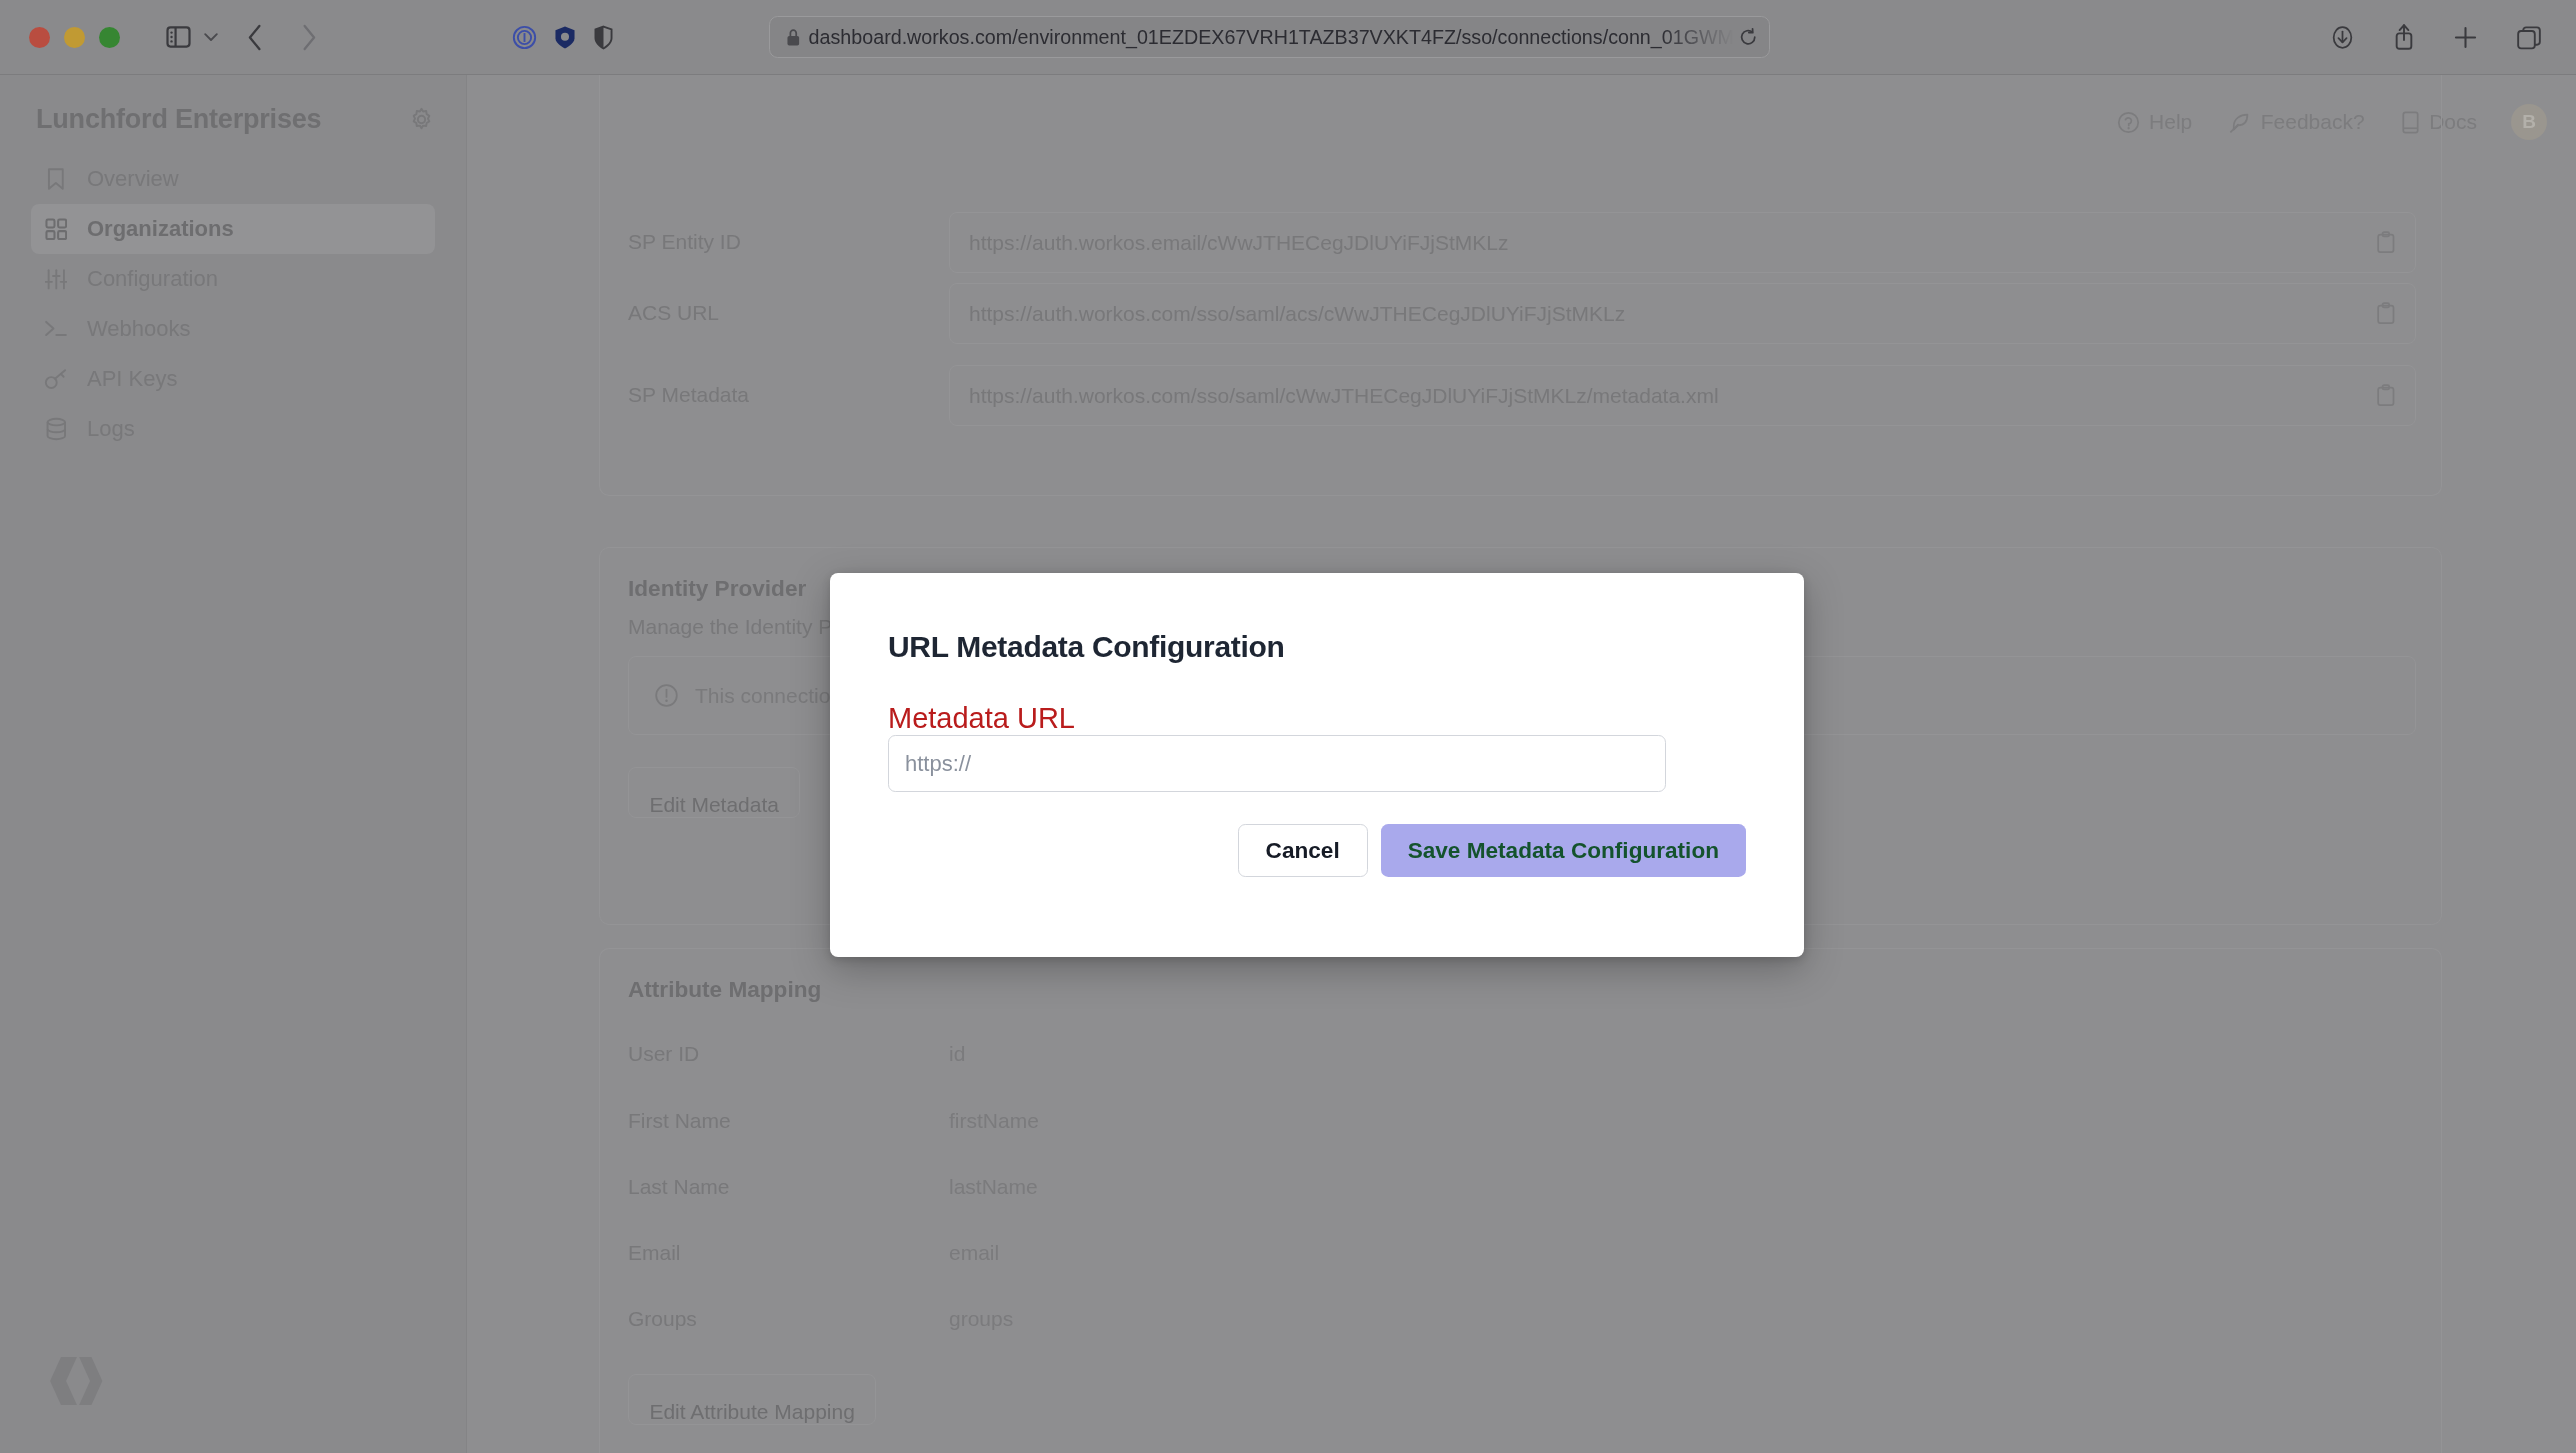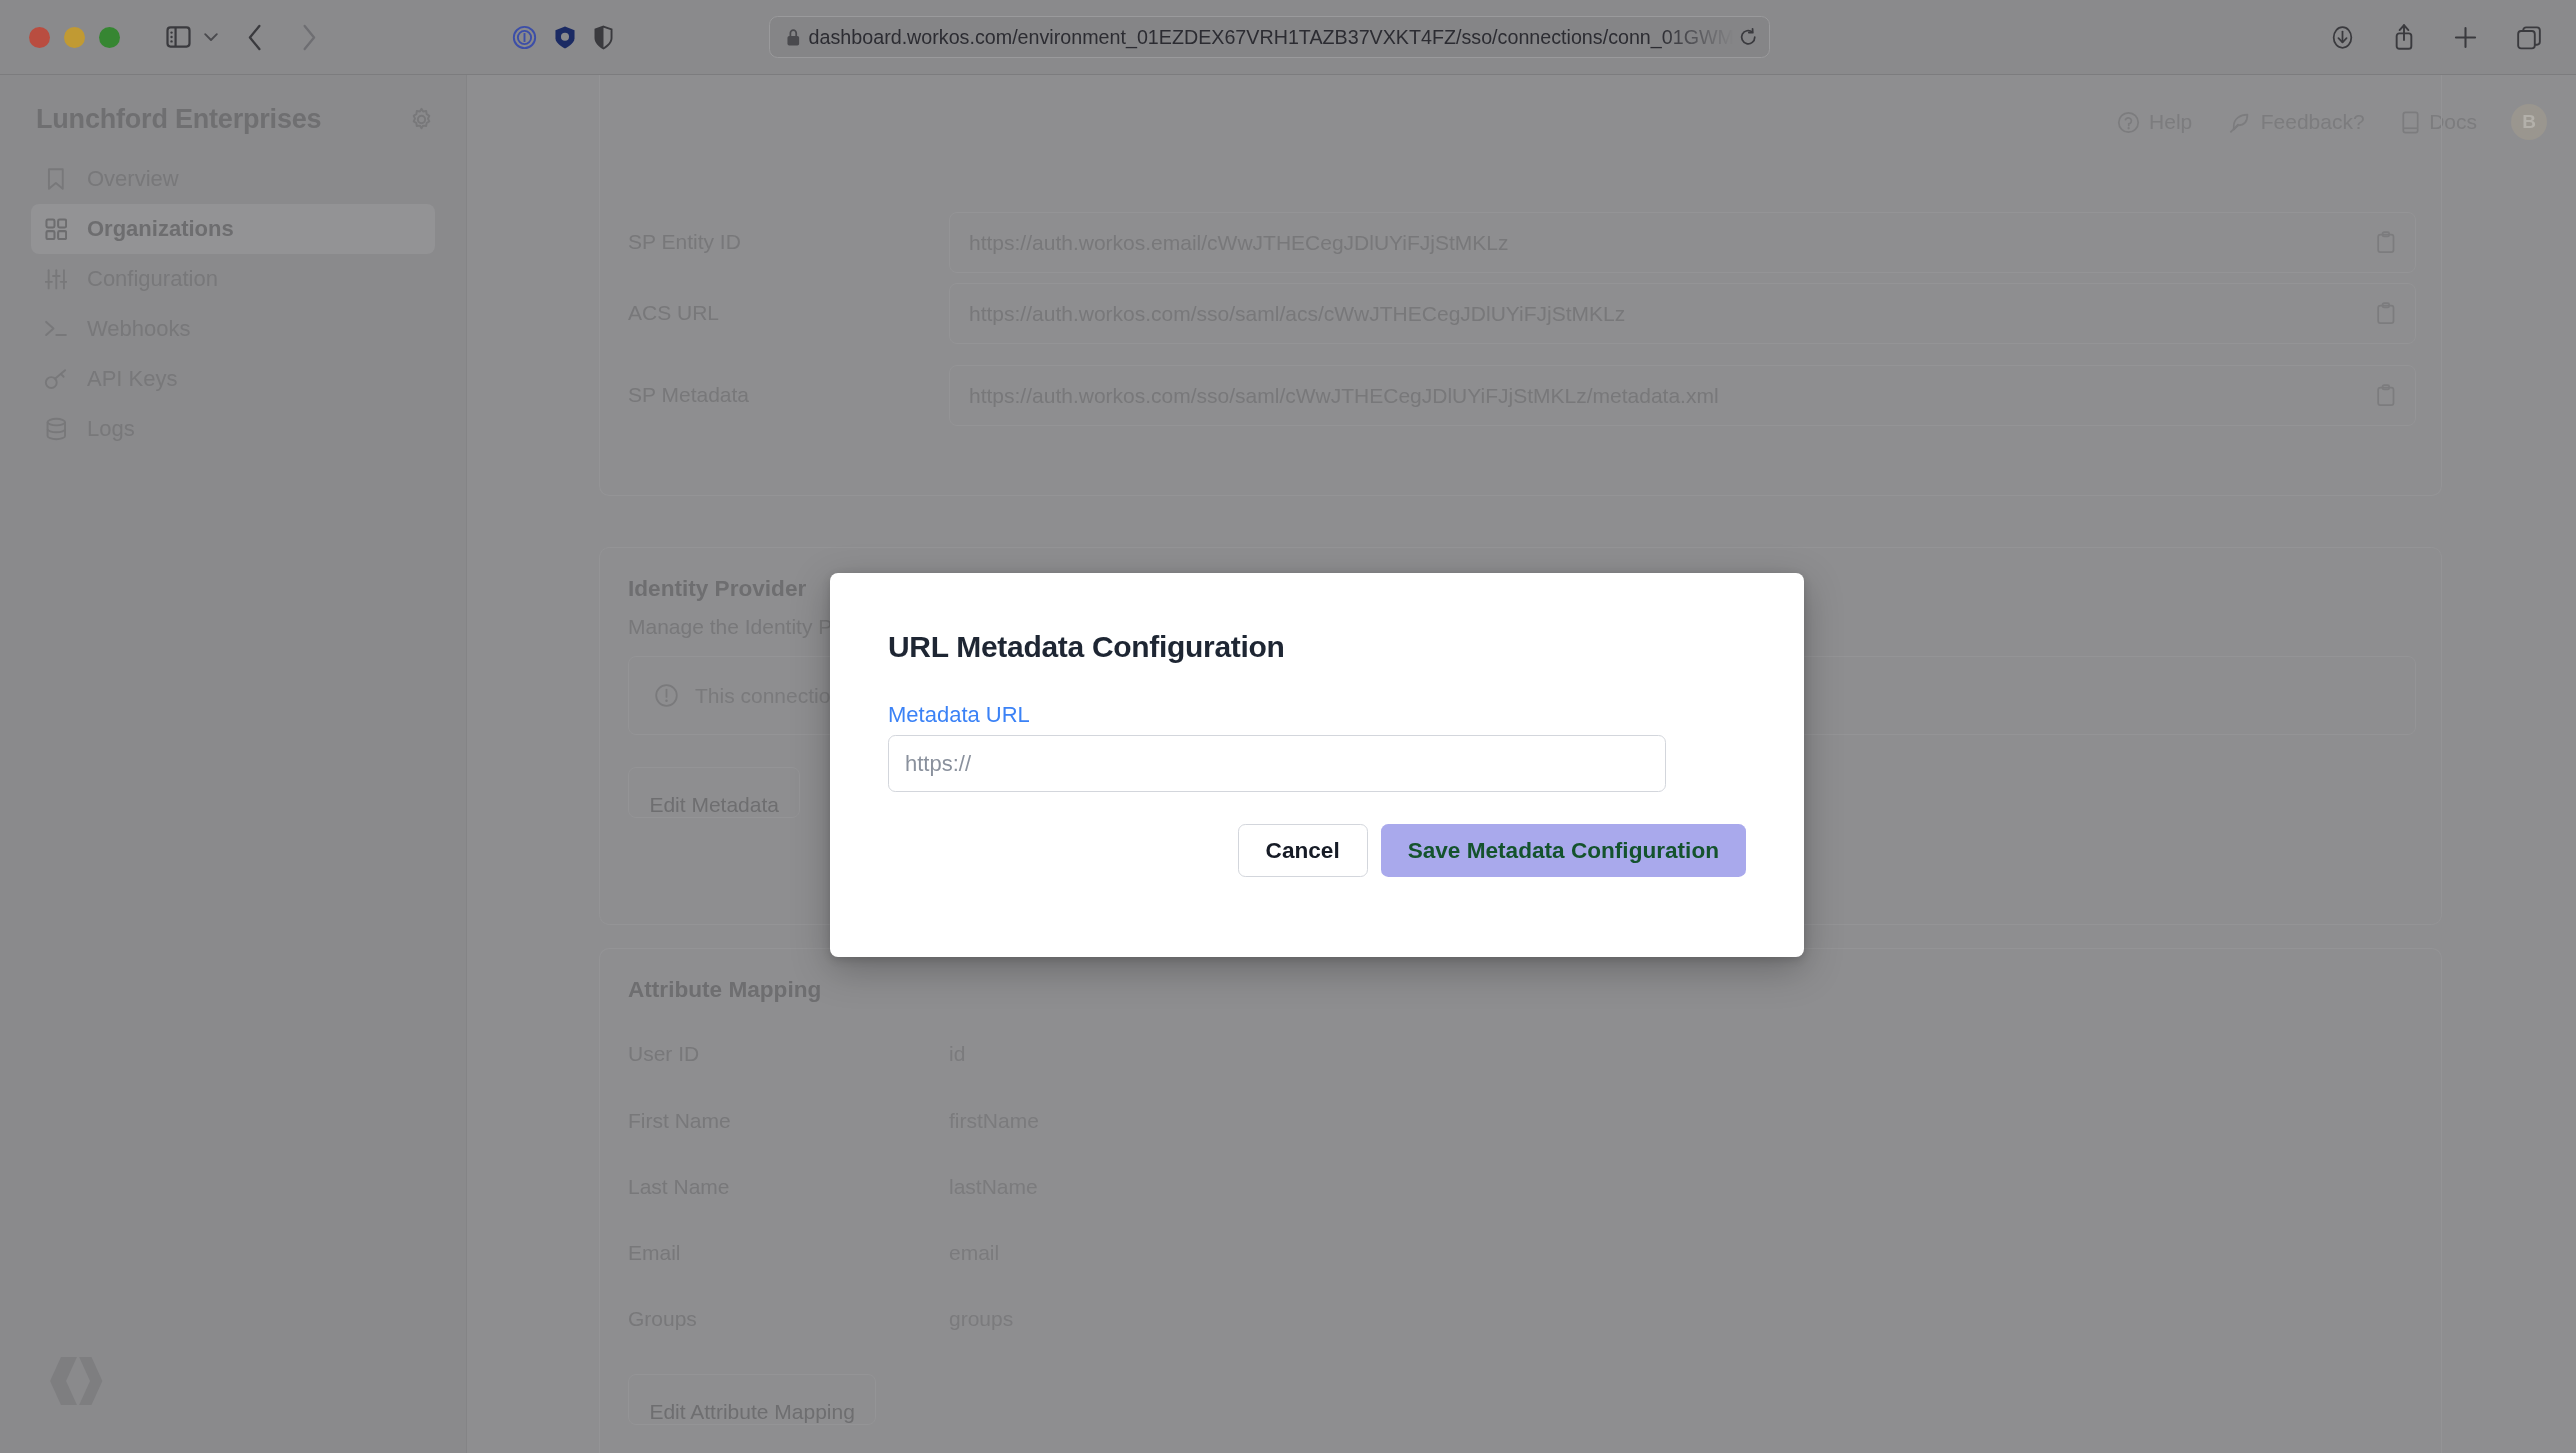--- a/index.html
+++ b/index.html
@@ -192,21 +192,21 @@
     height: 43px; padding: 0 13px 0 11.7px;
     background: #ffffff;
     border: 1.5px solid #c4c7ce;
     border-radius: 6.6px;
     box-shadow: 0 0 0 5.8px #eceef1;
     font-size: 21px; font-weight: 700; color: #1e2633;
     white-space: nowrap;
   }
   #metadata-url-label {
     position: absolute; left: 58px; top: 129px;
-    font-size: 22px; color: #3b82f6;
+    font-size: 29px; color: #b91c1c;
   }
   #metadata-url-input {
     position: absolute; left: 58px; top: 162px;
     width: 778px; height: 57px;
     border: 1.5px solid #d3d6dc; border-radius: 7.3px;
     background: #fff;
     display: flex; align-items: center; padding: 0 16px;
   }
   #metadata-url-placeholder { font-size: 22px; color: #8a919d; }
   #modal-actions {

